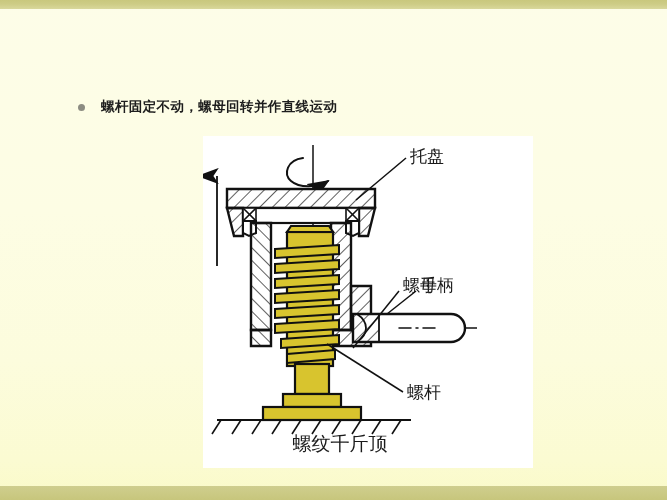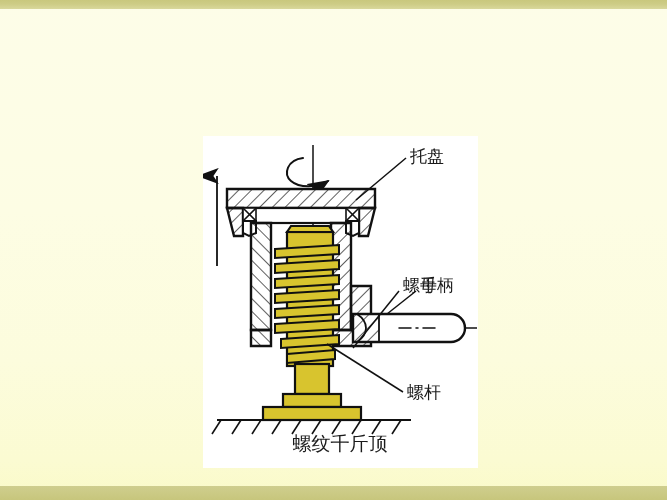--- a/index.html
+++ b/index.html
@@ -59,21 +59,21 @@
     color: #1d1d1d;
     letter-spacing: 0.4px;
     white-space: nowrap;
   }
 
   
   #figure-panel {
     position: absolute;
     left: 203px;
     top: 136px;
-    width: 275px;
+    width: 330px;
     height: 332px;
     background: #ffffff;
   }
   #figure-svg {
     display: block;
     width: 274px;
     height: 332px;
   }
   .dgm-label {
     font-family: "DejaVu Serif", "Liberation Serif", serif;
@@ -87,20 +87,24 @@
   }
 </style>
 </head>
 <body>
 
 <div id="slide">
 
   <div id="band-top" class="band"></div>
   <div id="band-bottom" class="band"></div>
 
+  <div id="bullet-row">
+    <span id="bullet-dot"></span>
+    <span id="bullet-text">螺杆固定不动，螺母回转并作直线运动</span>
+  </div>
 
   <div id="figure-panel">
     <svg id="figure-svg" viewBox="0 0 274 332" xmlns="http://www.w3.org/2000/svg">
       <defs>
         <pattern id="hatch45" width="9" height="9" patternTransform="rotate(45)" patternUnits="userSpaceOnUse">
           <line x1="0" y1="0" x2="0" y2="9" stroke="#1a1a1a" stroke-width="1.4"></line>
         </pattern>
         <pattern id="hatch135" width="9" height="9" patternTransform="rotate(-45)" patternUnits="userSpaceOnUse">
           <line x1="0" y1="0" x2="0" y2="9" stroke="#1a1a1a" stroke-width="1.4"></line>
         </pattern>

